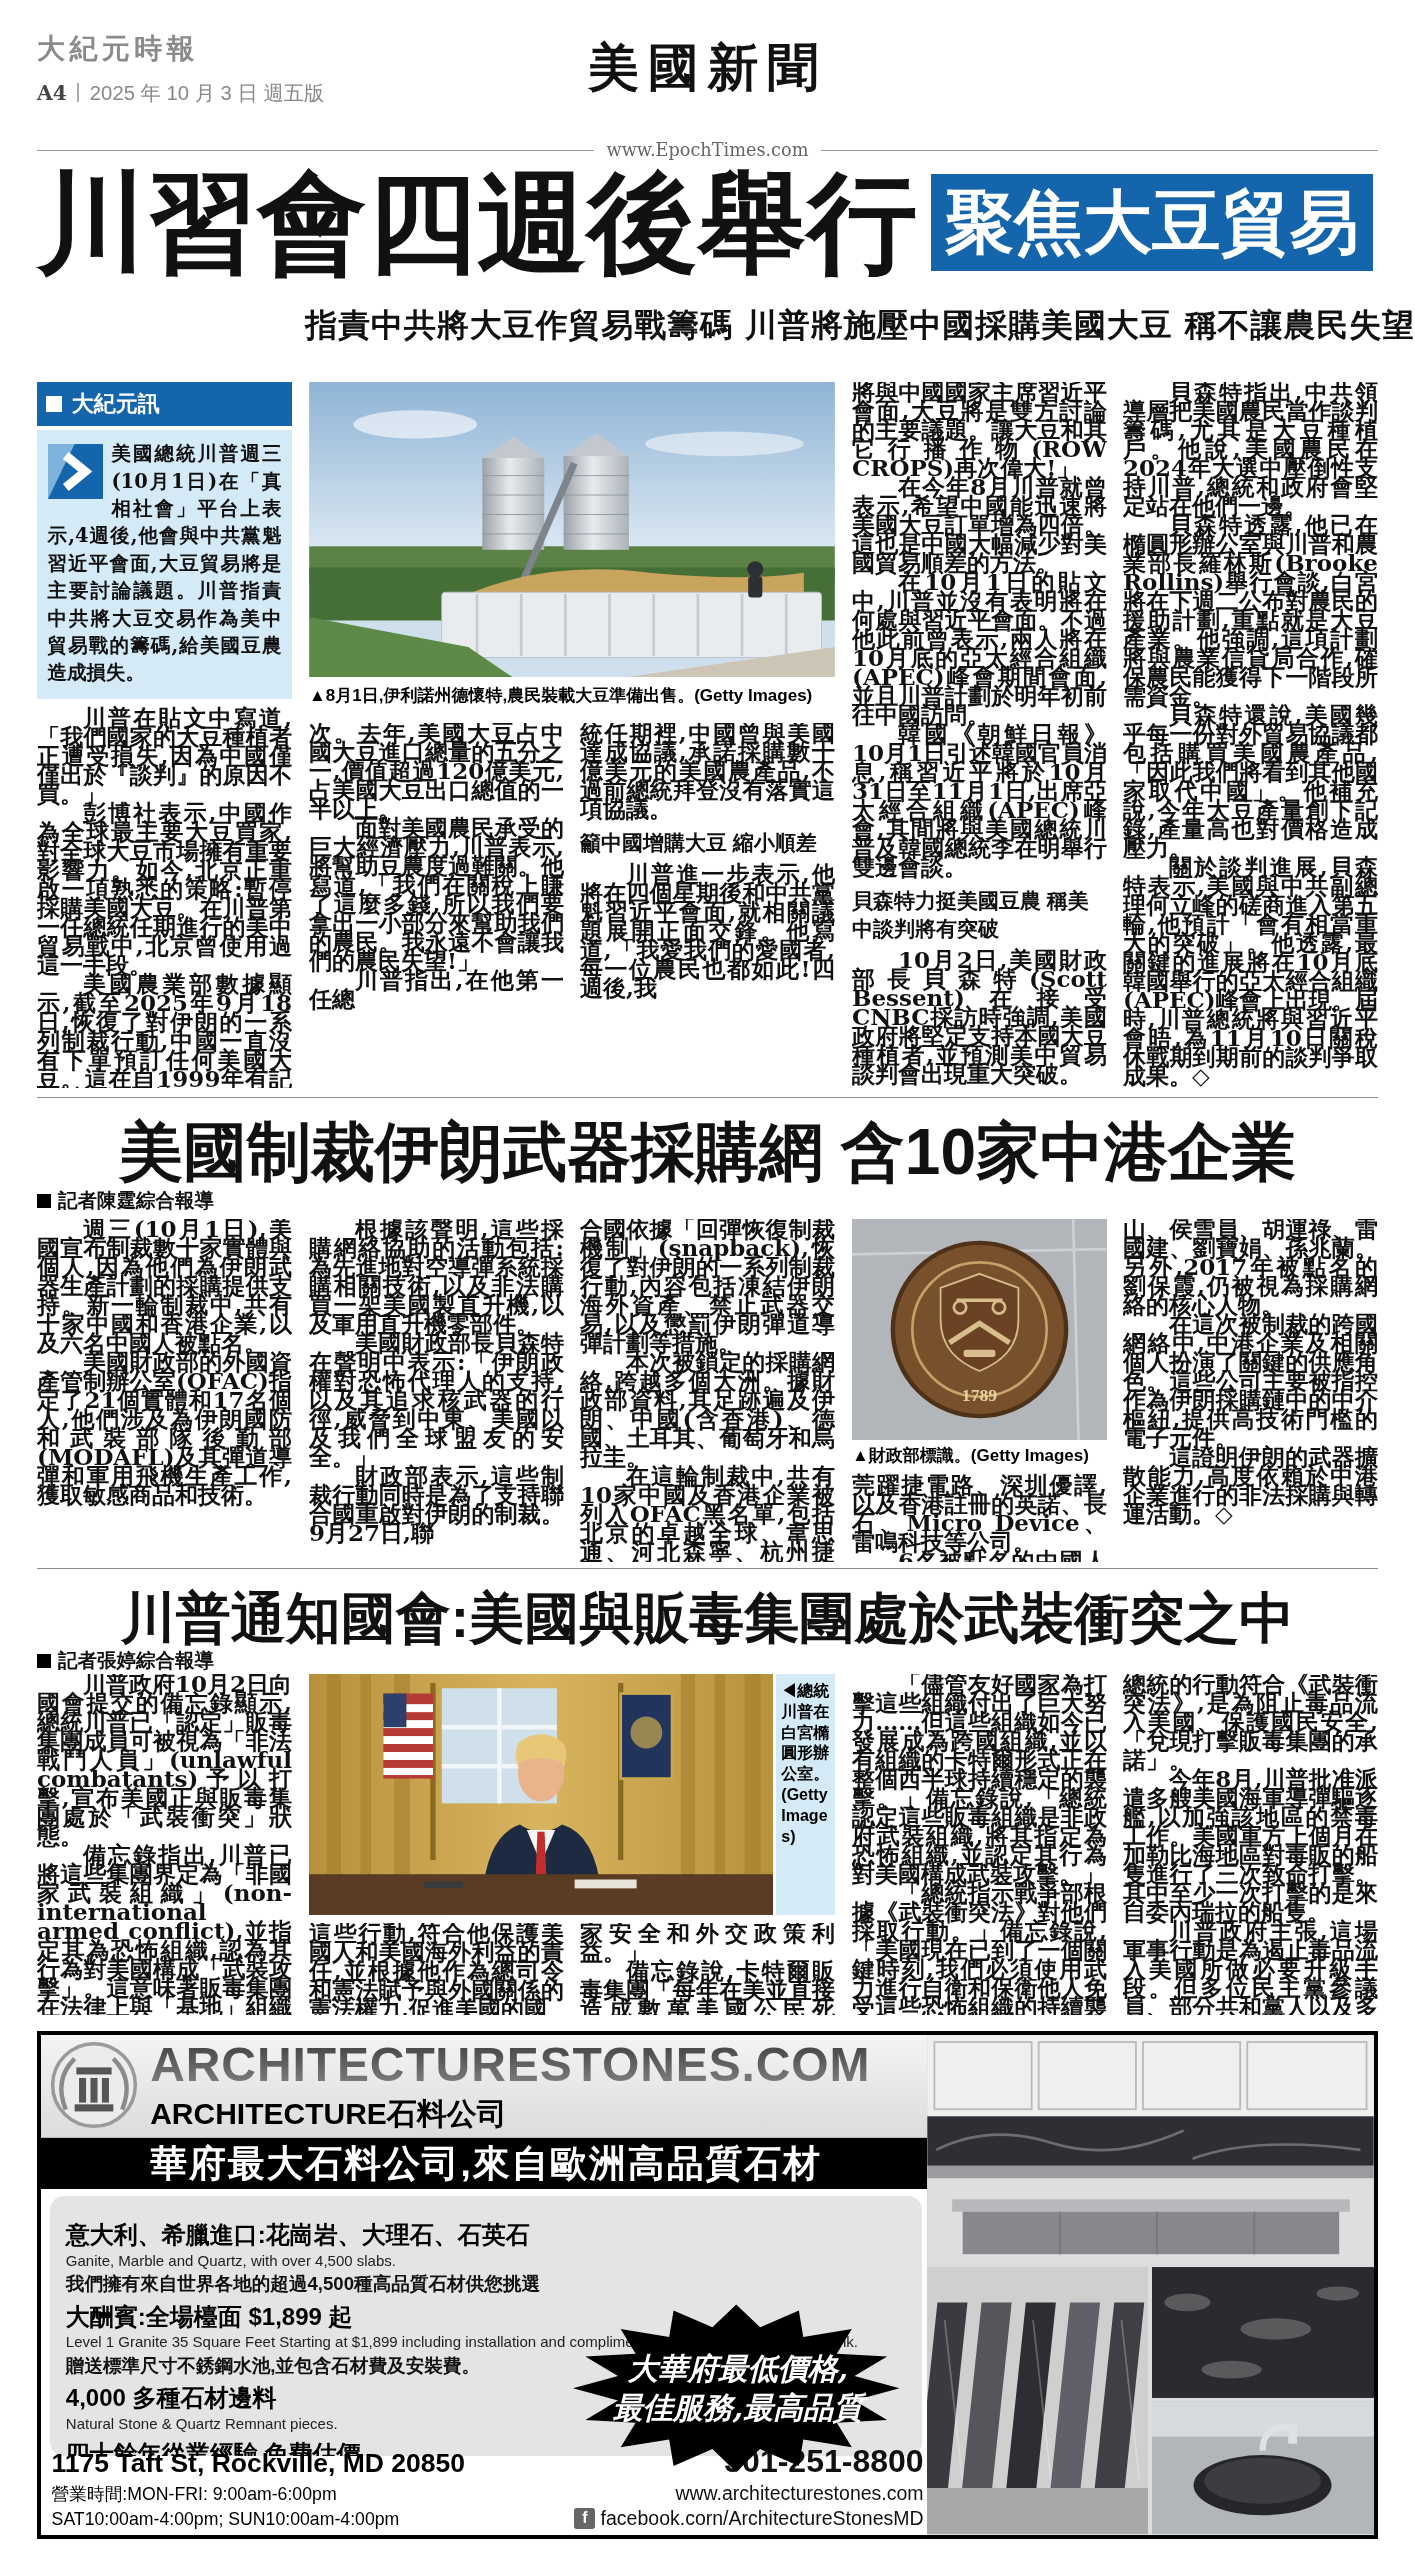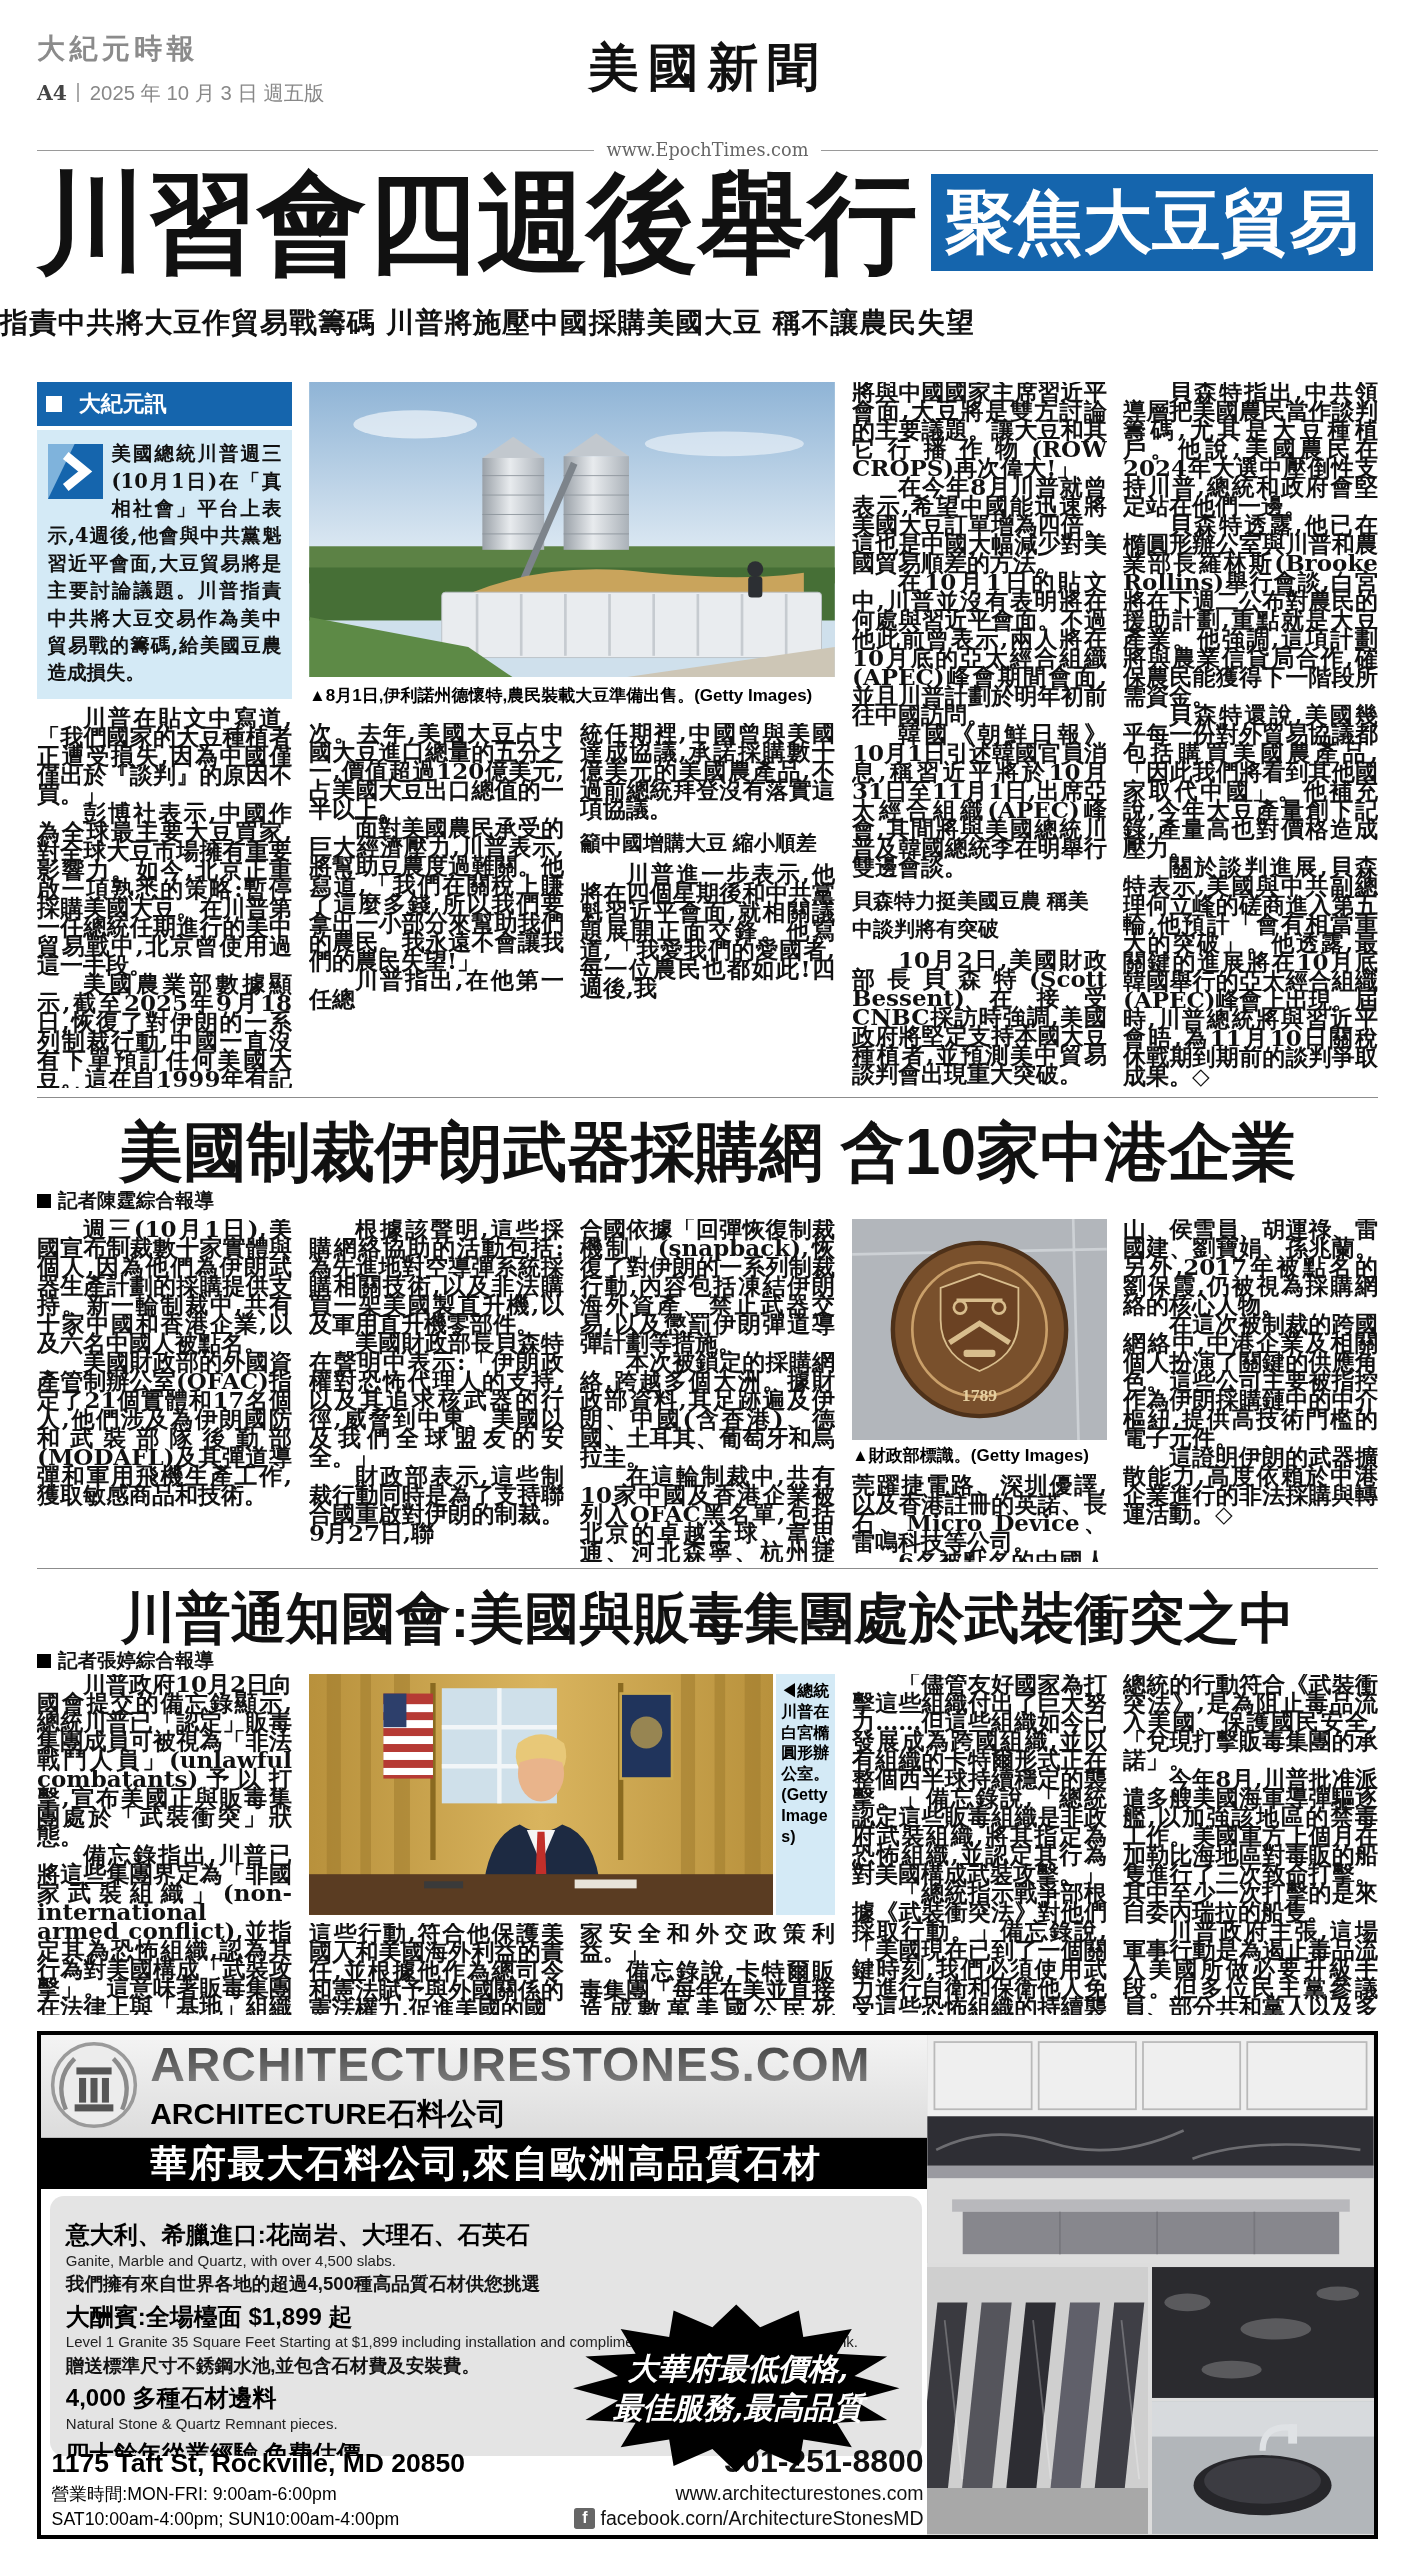--- a/index.html
+++ b/index.html
@@ -16,36 +16,36 @@
                  font-size:51px;font-weight:900;letter-spacing:8.8px;}
   .rule-row{position:absolute;top:140px;left:37px;width:1341px;display:flex;align-items:center;gap:12.4px;}
   .rule-row .line{flex:1;border-top:1.8px solid #9a9a9a;}
   .rule-row .url{font-size:17.7px;color:#666;}
 
   
   .hl-row{position:absolute;top:161px;left:37px;width:1341px;display:flex;align-items:center;}
   .hl{font-size:110px;font-weight:900;line-height:1.12;white-space:nowrap;letter-spacing:0;}
   .badge{margin-left:14px;background:#1565ad;color:#fff;font-family:"Liberation Sans",sans-serif;
          font-weight:bold;font-size:69px;line-height:1.3;padding:3.5px 14px;white-space:nowrap;}
-  .deck{position:absolute;top:304px;left:0;width:100%;text-align:left;font-size:28px;font-weight:900;letter-spacing:0.9px;}
+  .deck{position:absolute;top:304px;left:0;width:100%;text-align:right;font-size:32px;font-weight:900;letter-spacing:0.9px;}
 
   
   .art{position:absolute;left:37px;width:1341px;}
   .col{position:absolute;top:0;bottom:0;width:255px;overflow:hidden;}
   .cx1{left:0;} .cx2{left:272px;} .cx3{left:543px;} .cx4{left:815px;} .cx5{left:1086px;}
   .body-p{font-size:23px;line-height:19px;text-align:justify;margin:0;text-indent:2em;font-weight:bold;}
   .body-p.cont{text-indent:0;}
   .col-subhead{font-family:"Liberation Sans",sans-serif;font-size:21px;font-weight:bold;
                line-height:1.35;margin:10.6px 0 7px;}
   .caption{font-family:"Liberation Sans",sans-serif;font-weight:bold;font-size:17px;line-height:1.35;color:#000;}
 
   
   #art1{top:382px;height:706px;}
   .kicker{background:#1565ad;color:#fff;font-family:"Liberation Sans",sans-serif;font-weight:bold;
-          font-size:22px;padding:7px 8.8px;display:flex;align-items:center;gap:17px;}
+          font-size:22px;padding:7px 8.8px;display:flex;align-items:center;gap:10px;}
   .sqw{display:inline-block;width:16px;height:16px;background:#fff;}
   .leadbox{background:#d4eaf6;padding:10.6px 10.6px 12.4px;margin-top:3.5px;overflow:hidden;}
   .lead-arrow{float:left;width:55px;height:55px;margin:3.5px 8.8px 1.8px 0;}
   .lead-text{font-size:19.5px;line-height:27.4px;font-weight:bold;text-align:justify;margin:0;}
   #photo1{position:absolute;left:272px;top:0;width:526px;height:295px;background:#cfe0ec;}
   #photo1 svg{display:block;}
   #cap1{position:absolute;left:272px;top:303px;width:526px;}
   .txt-a1{position:absolute;top:341px;height:364px;width:255px;overflow:hidden;}
   .c1-body{margin-top:8.8px;}
 

